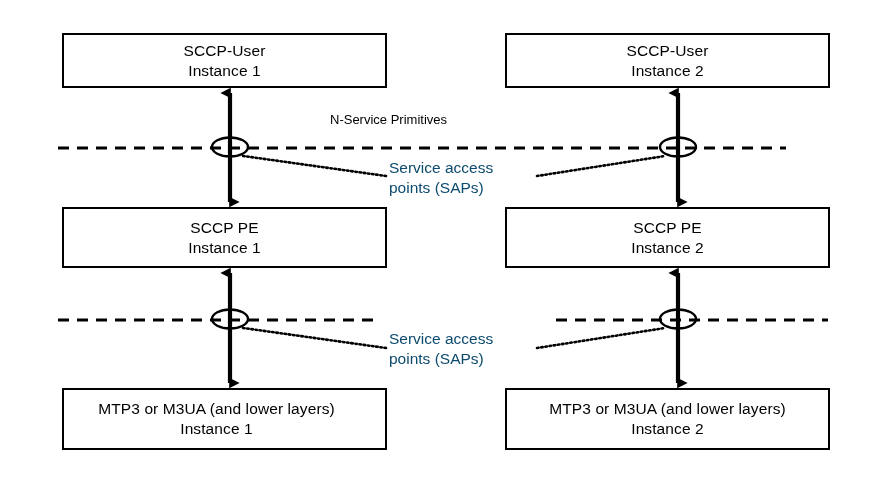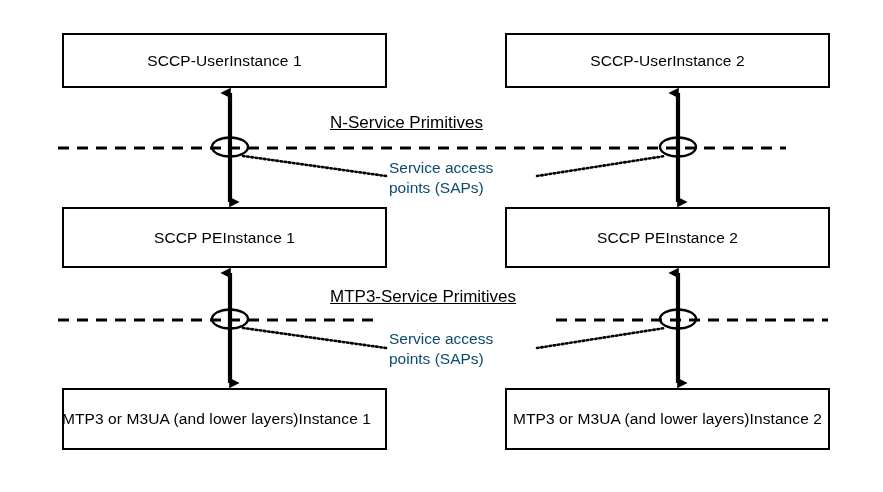--- a/index.html
+++ b/index.html
@@ -10,39 +10,38 @@
     overflow:hidden;
     position:relative;
   }
   #diagram-root{position:absolute;left:0;top:0;width:883px;height:492px;}
   .node-box{
     position:absolute;
     border:2px solid #000000;
     background:#ffffff;
     box-sizing:border-box;
     display:flex;
-    flex-direction:row;
+    flex-direction:column;
     align-items:center;
     justify-content:center;
     line-height:1.28;
     font-size:15.5px;
     color:#000000;
     letter-spacing:0.1px;
   }
   .node-box .line-1,.node-box .line-2{display:block;white-space:nowrap;}
   .node-box.shift-left{align-items:center;}
   .node-box.shift-left .line-1{position:relative;left:-8px;}
   .node-box.shift-left .line-2{position:relative;left:-8px;}
   .edge-label{
     position:absolute;
-    font-size:17px;
+    font-size:13px;
     color:#000000;
     white-space:nowrap;
     line-height:1.3;
-    text-decoration:underline;
   }
   .sap-label{
     position:absolute;
     font-size:15.5px;
     color:#0c4a6e;
     line-height:1.3;
     white-space:nowrap;
   }
   svg.overlay{position:absolute;left:0;top:0;width:883px;height:492px;pointer-events:none;}
 </style>
@@ -76,21 +75,20 @@
     <span class="line-2">Instance 1</span>
   </div>
 
   <div class="node-box" style="left:505px;top:388px;width:325px;height:62px;">
     <span class="line-1">MTP3 or M3UA (and lower layers)</span>
     <span class="line-2">Instance 2</span>
   </div>
 
   <div class="edge-label" style="left:330px;top:112px;">N-Service Primitives</div>
 
-  <div class="edge-label" style="left:330px;top:286px;">MTP3-Service Primitives</div>
 
   <div class="sap-label" style="left:389px;top:158px;">
     <span>Service access</span><br>
     <span>points (SAPs)</span>
   </div>
 
   <div class="sap-label" style="left:389px;top:329px;">
     <span>Service access</span><br>
     <span>points (SAPs)</span>
   </div>

